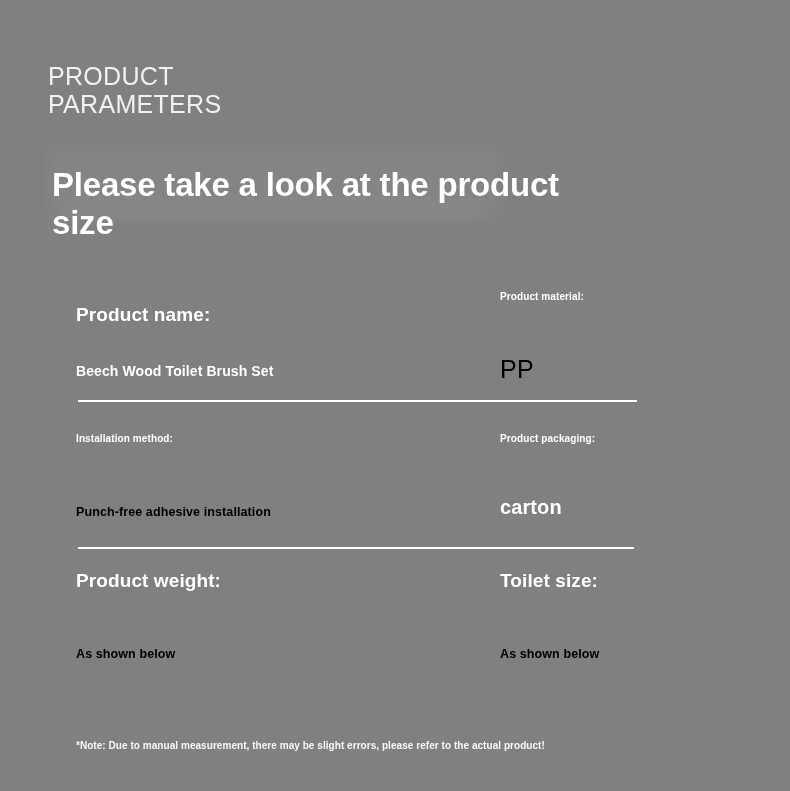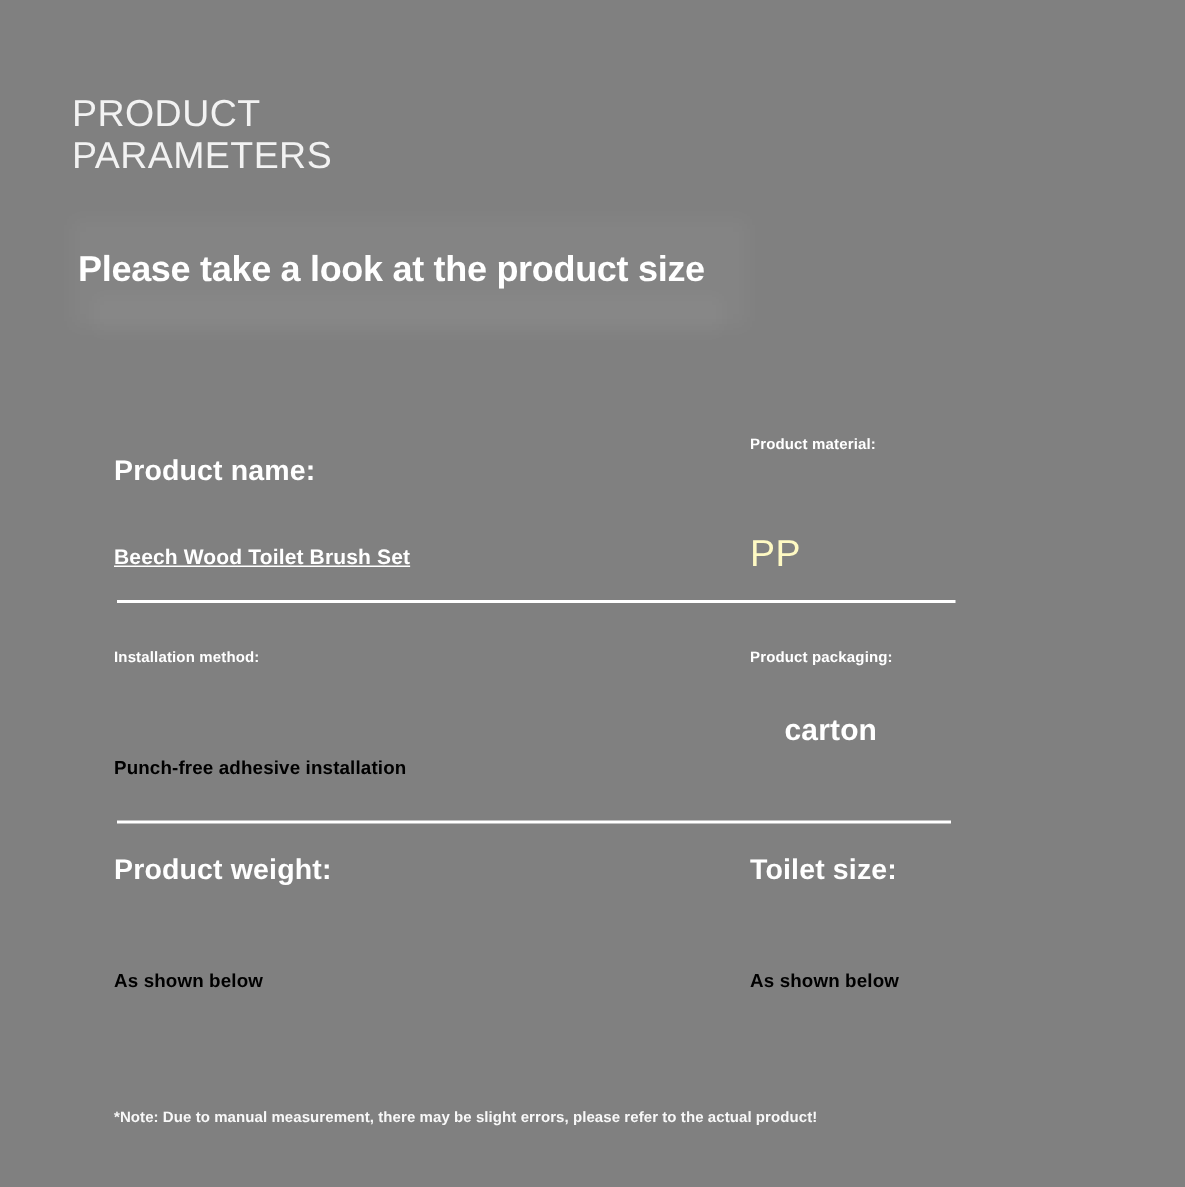--- a/index.html
+++ b/index.html
@@ -57,21 +57,21 @@
     letter-spacing: 0.3px;
     color: #f2f2f2;
     white-space: pre-line;
   }
 
   
   .subheading {
     position: absolute;
     left: 52px;
     top: 166px;
-    font-size: 24px;
+    font-size: 33px;
     font-weight: 700;
     letter-spacing: -0.2px;
     color: #ffffff;
   }
 
   
   .spec {
     position: absolute;
     left: 0;
     top: 0;
@@ -99,26 +99,25 @@
     color: #ffffff;
     letter-spacing: 0.1px;
   }
 
   
   .value-sm {
     font-size: 14px;
     font-weight: 700;
     color: #ffffff;
     letter-spacing: 0.1px;
-    text-decoration: underline;
   }
   .value-lg {
     font-size: 25px;
     font-weight: 300;
-    color: #fef9c3;
+    color: #000000;
     letter-spacing: 0.4px;
   }
   .value-md {
     font-size: 20px;
     font-weight: 700;
     color: #ffffff;
     letter-spacing: 0.1px;
   }
   .value-tiny {
     font-size: 12.5px;
@@ -170,21 +169,21 @@
 
     <div class="cell col-left value-sm" style="top:363px;">Beech Wood Toilet Brush Set</div>
     <div class="cell col-right value-lg" style="top:355px;">PP</div>
 
     <div class="divider divider-1"></div>
 
     <div class="cell col-left label-sm" style="top:433px;">Installation method:</div>
     <div class="cell col-right label-sm" style="top:433px;">Product packaging:</div>
 
     <div class="cell col-left value-tiny" style="top:505px;">Punch-free adhesive installation</div>
-    <div class="cell col-right value-md" style="top:476px;margin-left:23px;">carton</div>
+    <div class="cell col-right value-md" style="top:496px;">carton</div>
 
     <div class="divider divider-2"></div>
 
     <div class="cell col-left label-lg" style="top:570px;">Product weight:</div>
     <div class="cell col-right label-lg" style="top:570px;">Toilet size:</div>
 
     <div class="cell col-left value-tiny" style="top:647px;">As shown below</div>
     <div class="cell col-right value-tiny" style="top:647px;">As shown below</div>
 
   </div>

